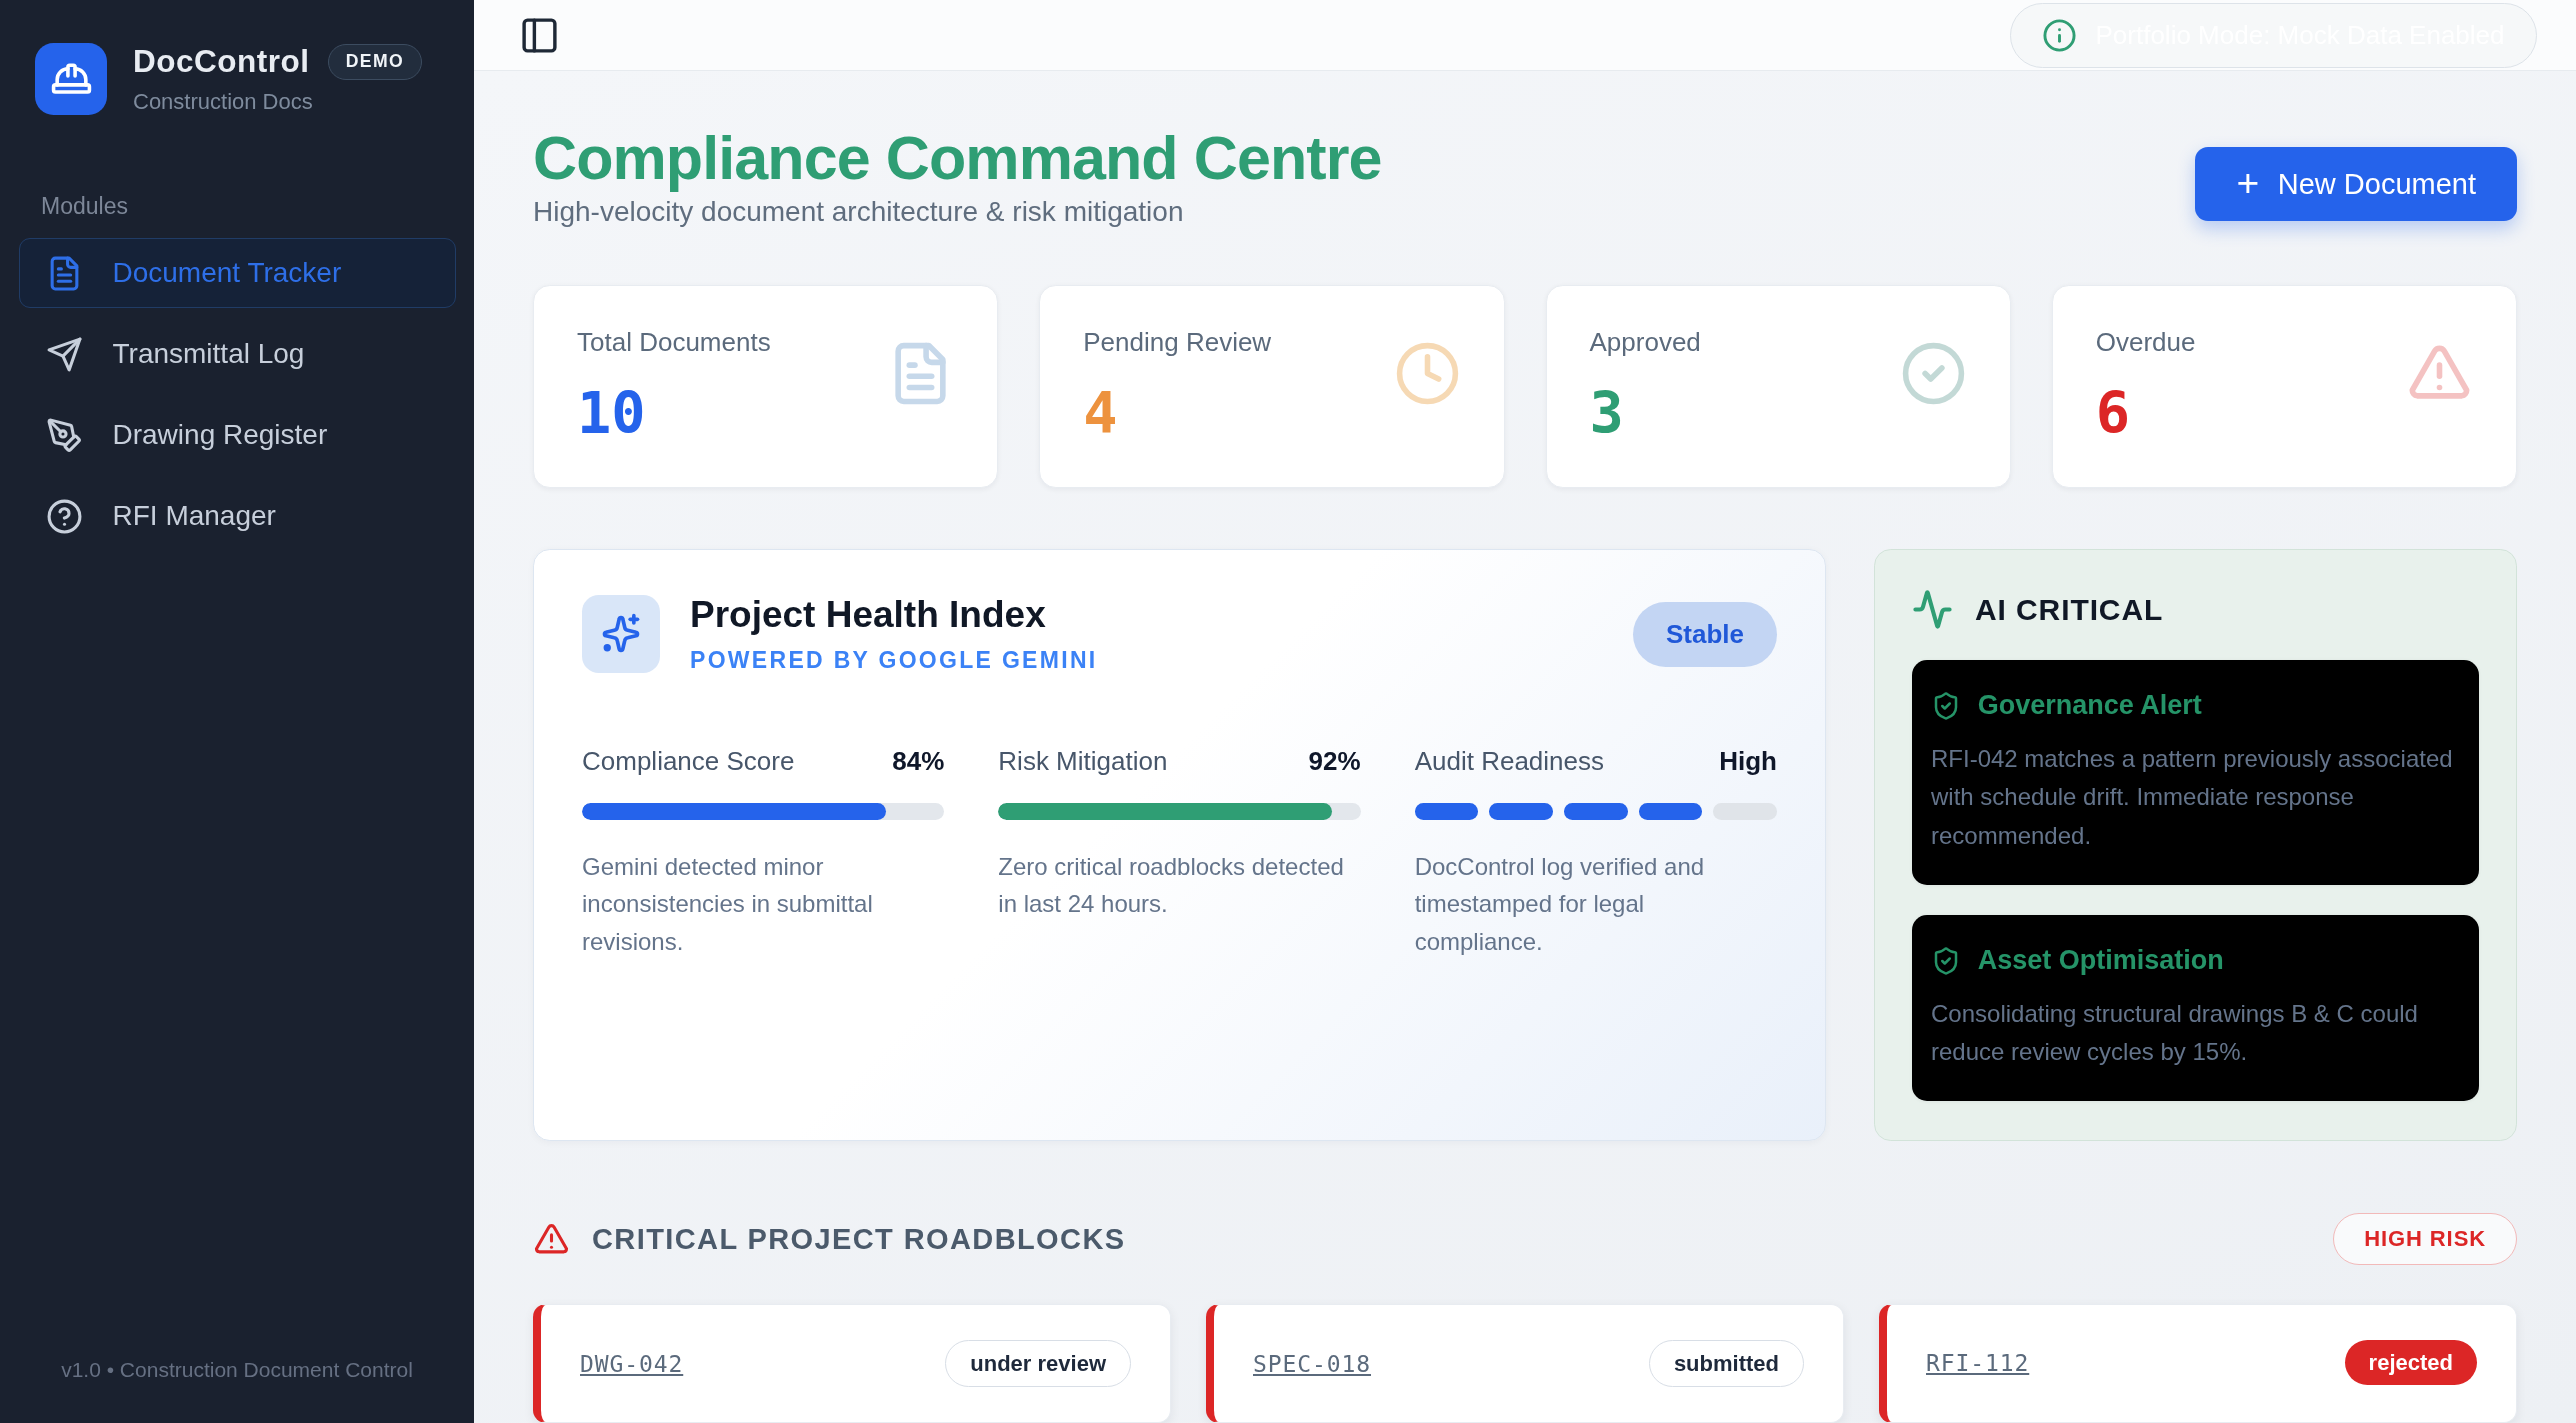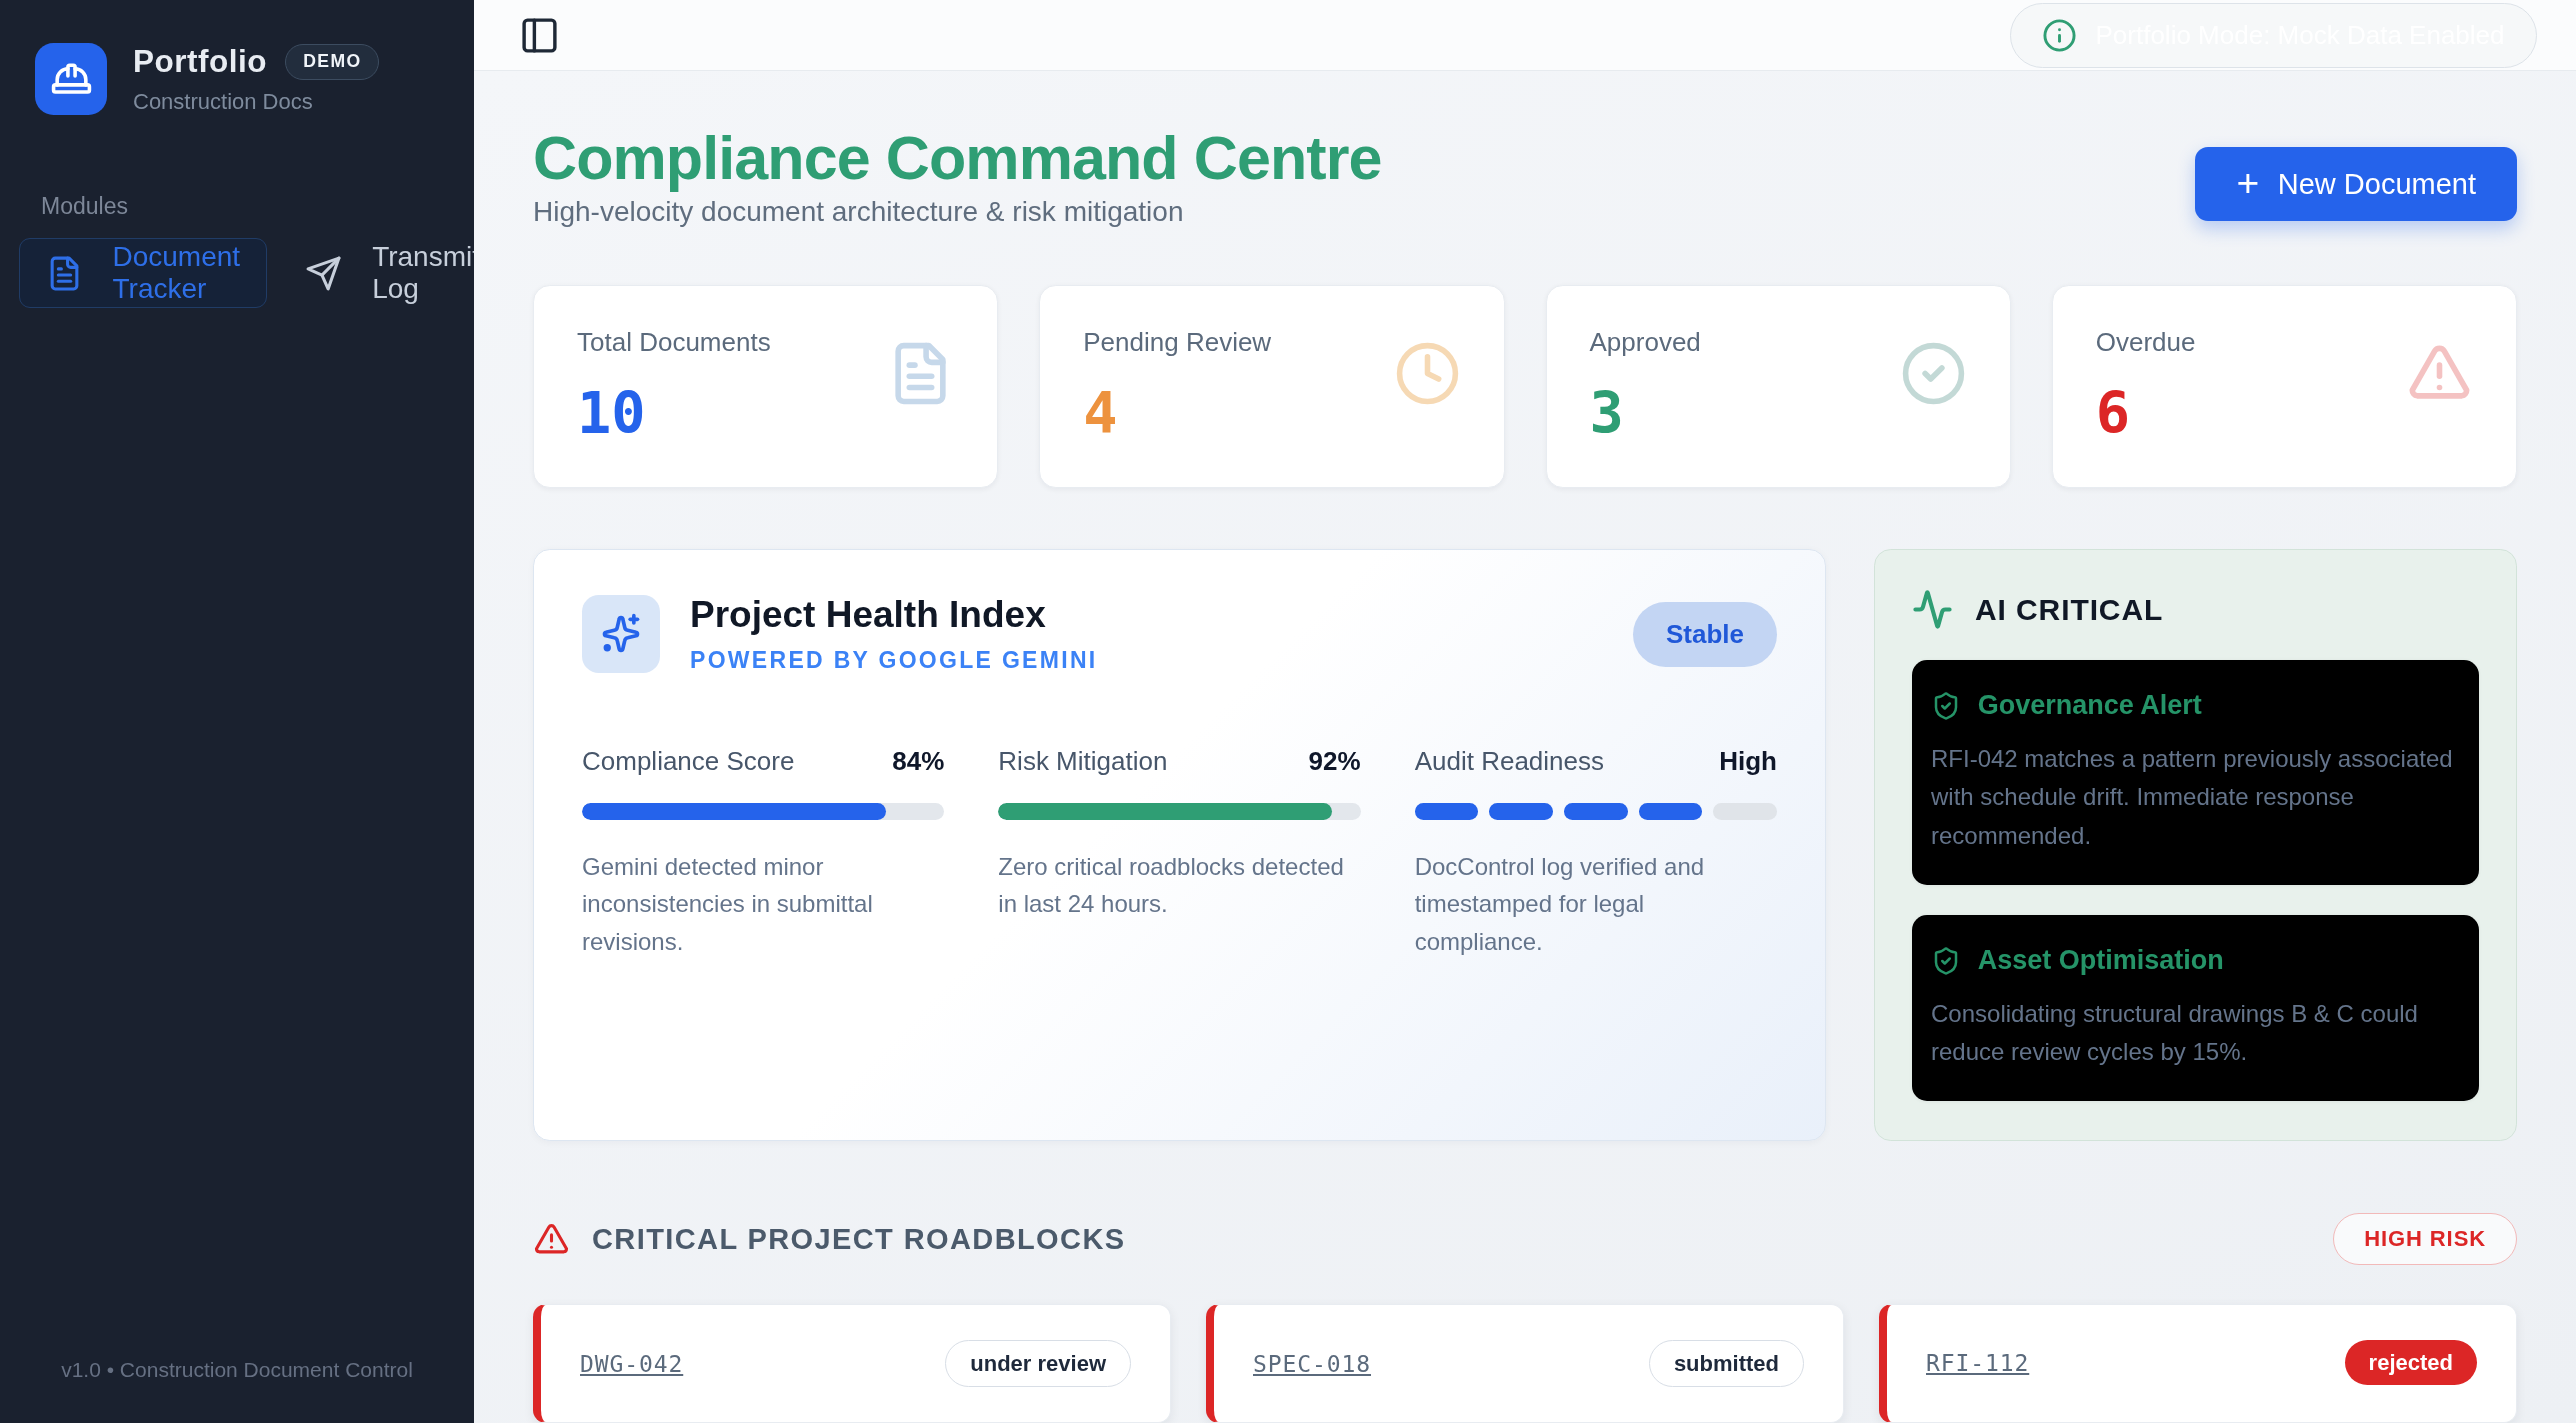--- a/index.html
+++ b/index.html
@@ -14,21 +14,21 @@
   
   .sidebar { width:474px; min-width:474px; background:#1a212f; display:flex; flex-direction:column; }
   .brand { display:flex; align-items:center; gap:26px; padding:43px 37px 31.5px 35px; }
   .brand-logo { width:72px; height:72px; background:#2563eb; border-radius:18.5px; display:flex; align-items:center; justify-content:center; flex:0 0 auto; }
   .brand-logo svg { width:43px; height:43px; color:#ffffff; }
   .brand-row { display:flex; align-items:center; gap:18.5px; }
   .brand-name { color:#e8ecf2; font-size:31.5px; font-weight:bold; letter-spacing:0.5px; }
   .demo-badge { font-size:17.6px; font-weight:bold; color:#f1f5f9; background:#222d3d; border:1.9px solid #3c4c60; border-radius:926px; padding:6.5px 16.7px; letter-spacing:1.4px; }
   .brand-sub { color:#7e8b9d; font-size:22px; margin-top:9.3px; }
   .modules-label { color:#7d8798; font-size:23px; padding:46px 41px 18.5px; }
-  .nav { padding:0 18.5px; display:flex; flex-direction:row; gap:11px; }
+  .nav { padding:0 18.5px; display:flex; flex-direction:column; gap:11px; }
   .nav-item { display:flex; align-items:center; gap:30px; padding:0 26px; height:70px; border-radius:11px;
     color:#c7cfdb; font-size:28px; border:0.9px solid transparent; cursor:pointer; }
   .nav-item svg { width:37px; height:37px; flex:0 0 auto; }
   .nav-item.active { background:#152238; border-color:#203c66; color:#2e6fe8; }
   .sidebar-footer { margin-top:auto; padding:41px 18.5px; color:#667083; font-size:21px; text-align:center; }
 
   
   .main { flex:1; display:flex; flex-direction:column; min-width:0; }
   .topbar { height:90px; background:#fbfcfd; border-bottom:1.9px solid #e7ebef; display:flex; align-items:center; justify-content:space-between; padding:0 39px; }
   .panel-toggle { background:none; border:none; cursor:pointer; padding:5.6px; display:flex; }
@@ -114,21 +114,21 @@
       <div class="brand-logo">
         <svg viewBox="0 0 24 24" fill="none" stroke="currentColor" stroke-width="2" stroke-linecap="round" stroke-linejoin="round">
           <path d="M2 18a1 1 0 0 0 1 1h18a1 1 0 0 0 1-1v-2a1 1 0 0 0-1-1H3a1 1 0 0 0-1 1Z"></path>
           <path d="M10 10V5a1 1 0 0 1 1-1h2a1 1 0 0 1 1 1v5"></path>
           <path d="M4 15v-3a6 6 0 0 1 6-6"></path>
           <path d="M14 6a6 6 0 0 1 6 6v3"></path>
         </svg>
       </div>
       <div class="brand-text">
         <div class="brand-row">
-          <span class="brand-name">Portfolio</span>
+          <span class="brand-name">DocControl</span>
           <span class="demo-badge">DEMO</span>
         </div>
         <div class="brand-sub">Construction Docs</div>
       </div>
     </div>
 
     <div class="modules-label">Modules</div>
 
     <nav class="nav">
       <div class="nav-item active">

